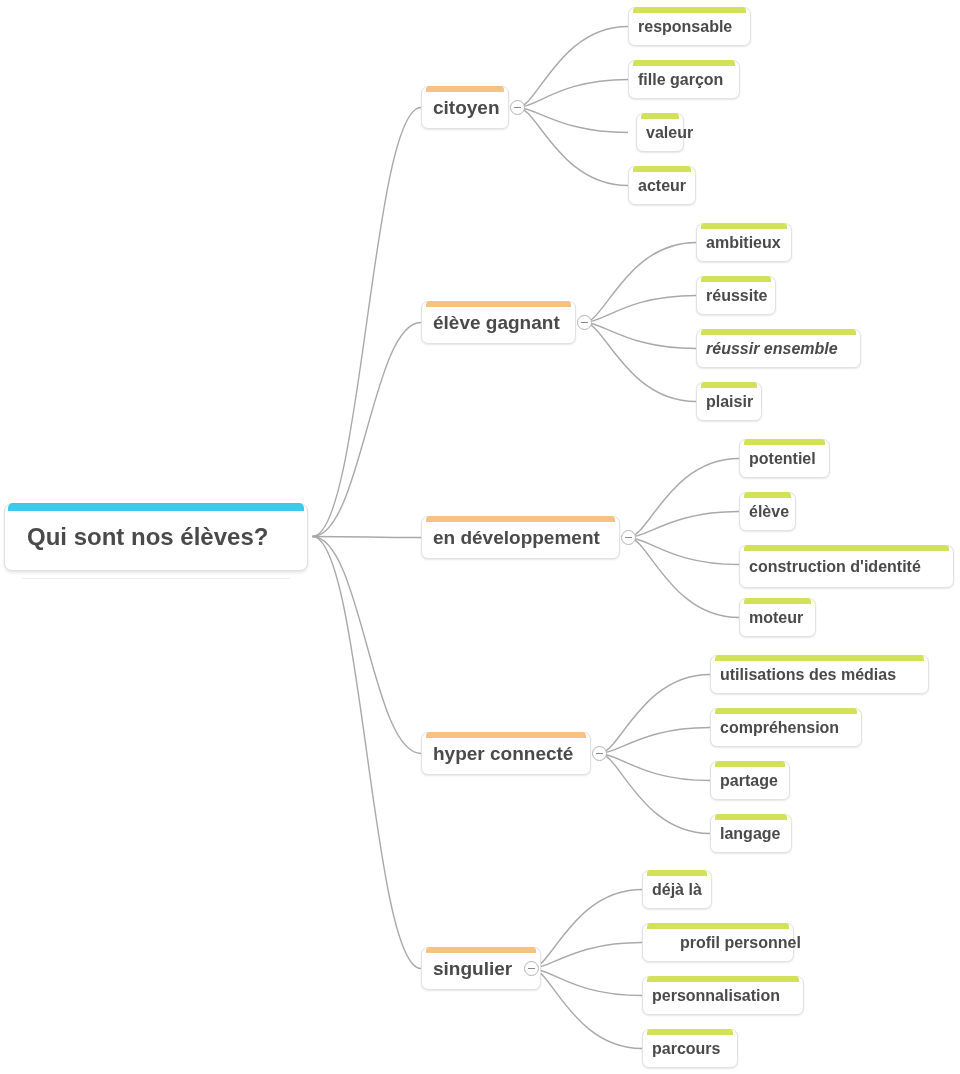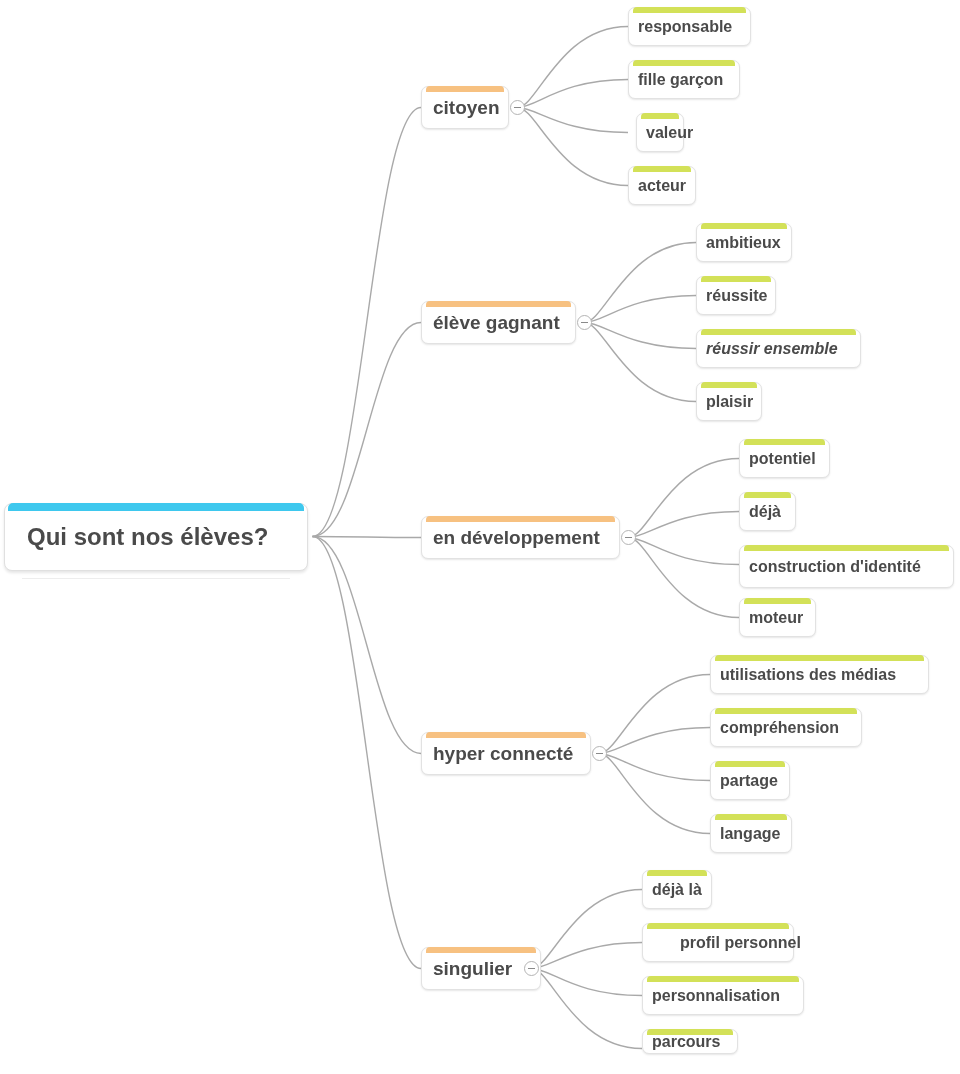--- a/index.html
+++ b/index.html
@@ -198,21 +198,21 @@
         <div class="cap" style="background: rgb(247, 193, 129);"></div>
         <div class="label">en développement</div>
       </div>
       <div class="toggle" style="left: 621px; top: 530px;"></div>
       <div class="node leaf" style="left: 739px; top: 439px; width: 91px; height: 39px;">
         <div class="cap" style="background: rgb(211, 225, 88);"></div>
         <div class="label">potentiel</div>
       </div>
       <div class="node leaf" style="left: 739px; top: 492px; width: 57px; height: 39px;">
         <div class="cap" style="background: rgb(211, 225, 88);"></div>
-        <div class="label">déjà</div>
+        <div class="label">élève</div>
       </div>
       <div class="node leaf" style="left: 739px; top: 545px; width: 215px; height: 43px;">
         <div class="cap" style="background: rgb(211, 225, 88);"></div>
         <div class="label">construction d'identité</div>
       </div>
       <div class="node leaf" style="left: 739px; top: 598px; width: 77px; height: 39px; text-align: center;">
         <div class="cap" style="background: rgb(211, 225, 88);"></div>
         <div class="label">moteur</div>
       </div>
       <div class="node branch" style="left: 421px; top: 732px; width: 170px; height: 43px;">
@@ -246,18 +246,18 @@
         <div class="label">déjà là</div>
       </div>
       <div class="node leaf" style="left: 642px; top: 923px; width: 152px; height: 39px; padding-left: 28px;">
         <div class="cap" style="background: rgb(211, 225, 88);"></div>
         <div class="label">profil personnel</div>
       </div>
       <div class="node leaf" style="left: 642px; top: 976px; width: 162px; height: 39px;">
         <div class="cap" style="background: rgb(211, 225, 88);"></div>
         <div class="label">personnalisation</div>
       </div>
-      <div class="node leaf" style="left: 642px; top: 1029px; width: 96px; height: 25px;">
+      <div class="node leaf" style="left: 642px; top: 1029px; width: 96px; height: 39px;">
         <div class="cap" style="background: rgb(211, 225, 88);"></div>
         <div class="label">parcours</div>
       </div>
     </div>
 </div>
 
 </body></html>

